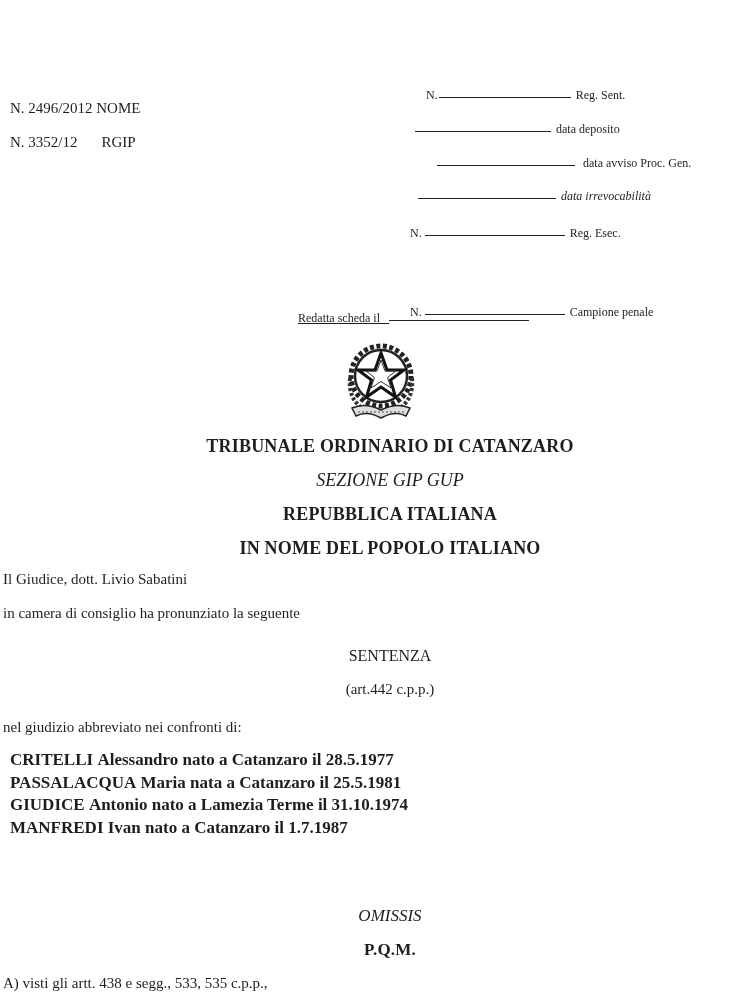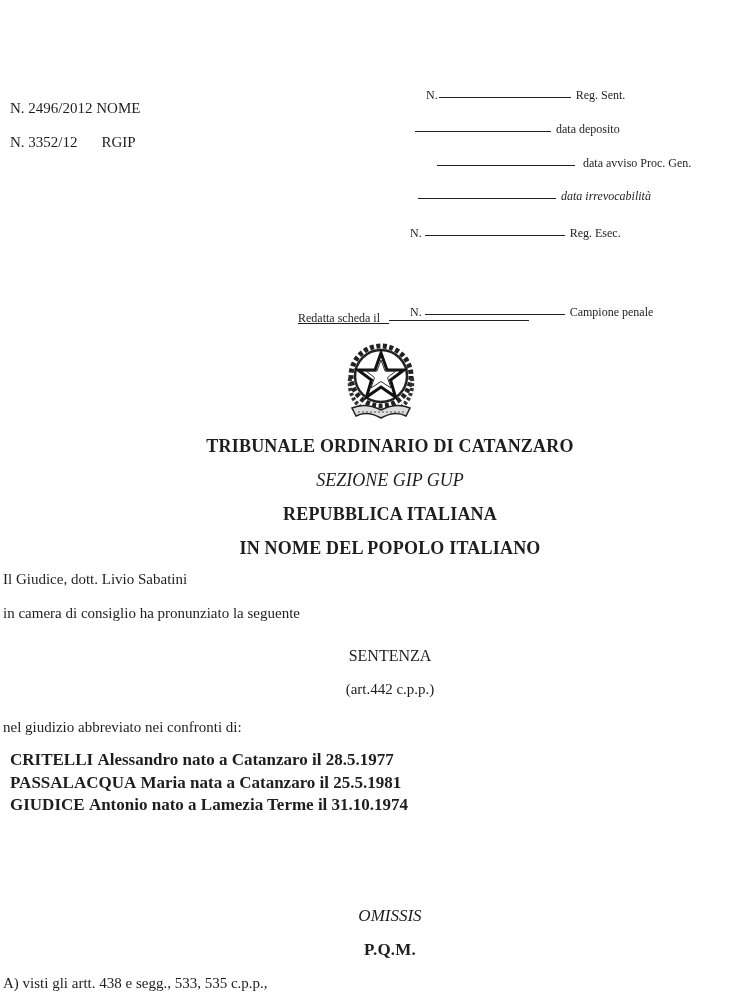--- a/index.html
+++ b/index.html
@@ -114,18 +114,19 @@
 
 <div class="abs center small" style="top:647px; font-size:16px;">SENTENZA</div>
 <div class="abs center small" style="top:681px;">(art.442 c.p.p.)</div>
 
 <div class="abs body-text" style="top:719px;">nel giudizio abbreviato nei confronti di:</div>
 
 <div class="abs names" style="top:749px;">
   <div><span class="sur">CRITELLI</span> <span class="rest">Alessandro nato a Catanzaro il 28.5.1977</span></div>
   <div><span class="sur">PASSALACQUA</span> <span class="rest">Maria nata a Catanzaro il 25.5.1981</span></div>
   <div><span class="sur">GIUDICE</span> <span class="rest">Antonio nato a Lamezia Terme il 31.10.1974</span></div>
+  <div><span class="sur">MANFREDI</span> <span class="rest">Ivan nato a Catanzaro il 1.7.1987</span></div>
 </div>
 
 <div class="abs center h-ital" style="top:906px; font-size:17px;">OMISSIS</div>
 <div class="abs center h-bold" style="top:940px; font-size:17px;">P.Q.M.</div>
 
 <div class="abs body-text" style="top:975px;">A) visti gli artt. 438 e segg., 533, 535 c.p.p.,</div>
 
 </body></html>

